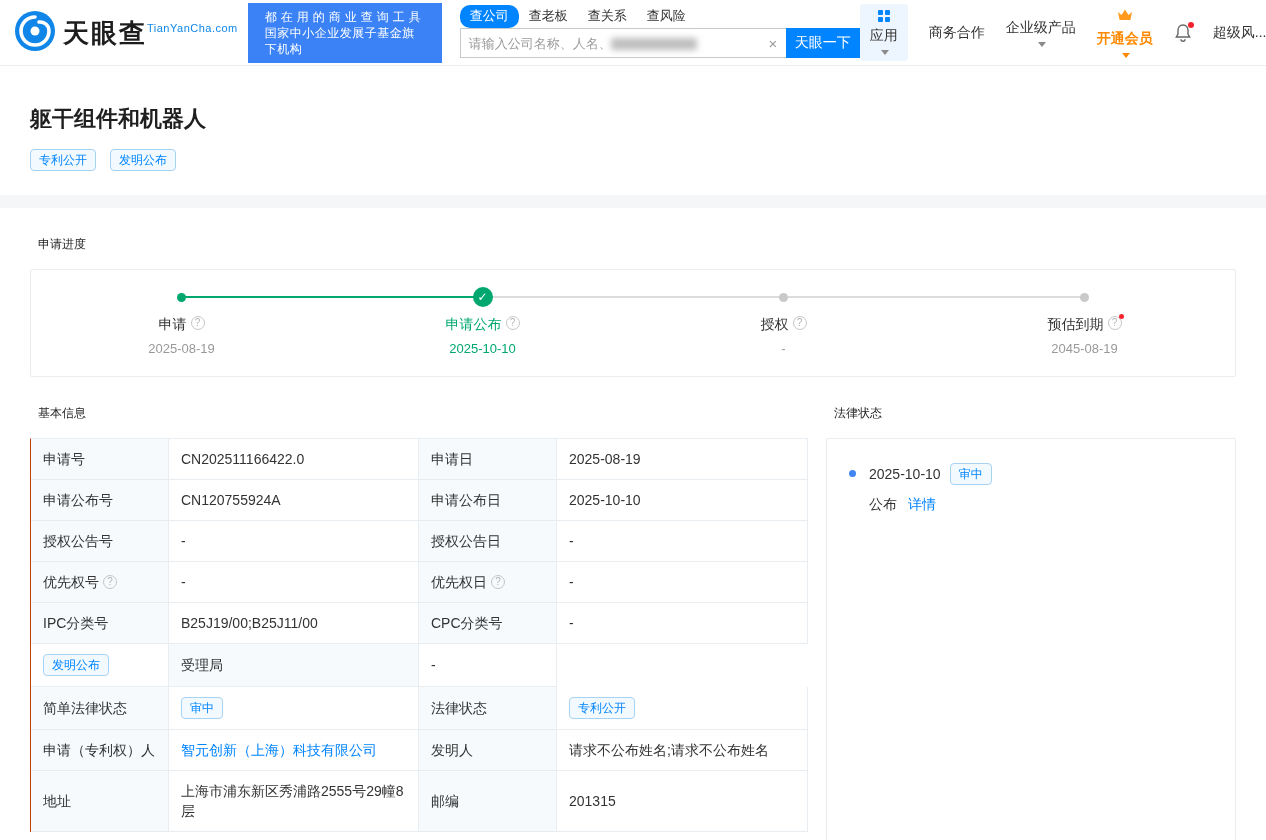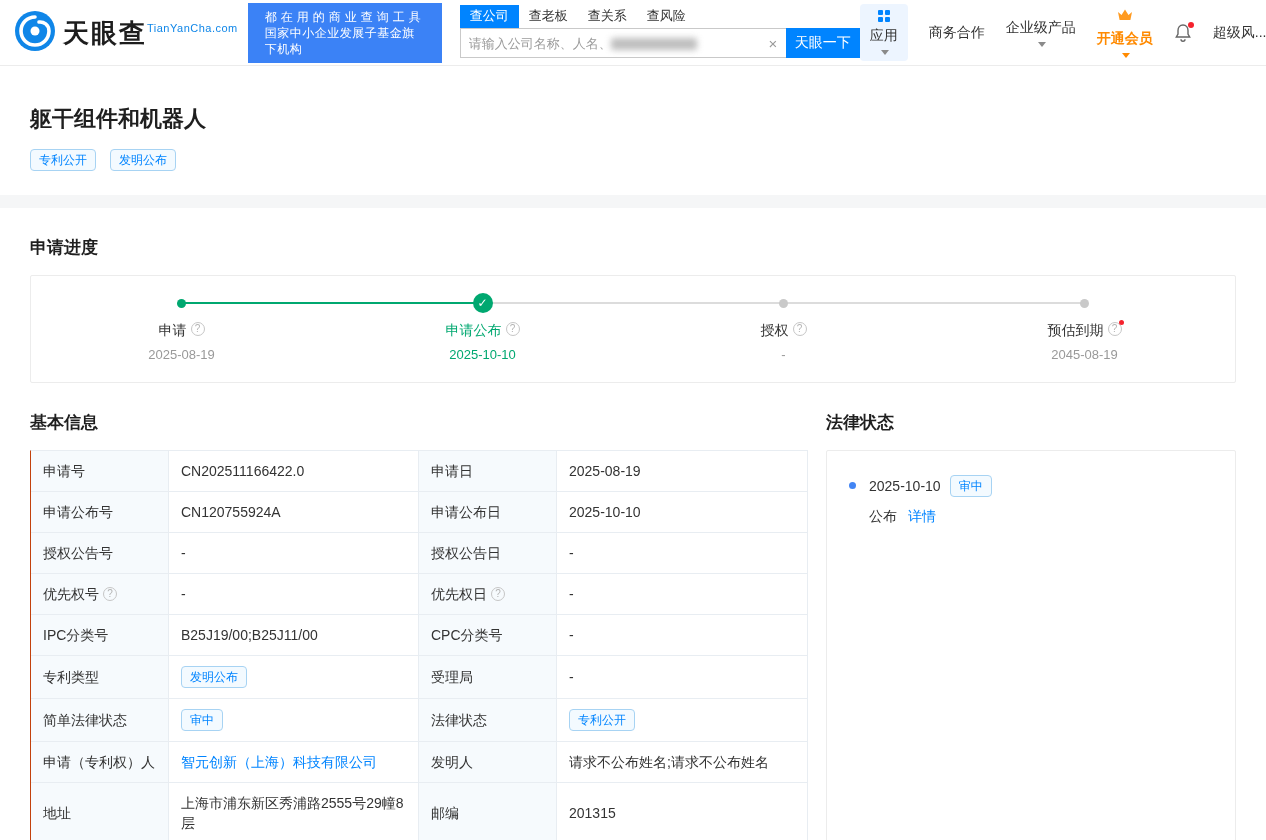--- a/index.html
+++ b/index.html
@@ -16,21 +16,21 @@
   .logo { display:flex; align-items:center; gap:7px; flex:none; }
   .logo-text { display:flex; line-height:1; }
   .logo-brand { font-size:26px; font-weight:bold; color:#1d1d1d; letter-spacing:2px; }
   .logo-domain { font-size:11px; color:#0f86e8; margin-top:3px; letter-spacing:.5px; }
   .banner { background:#3b82f6; color:#fff; font-size:12px; line-height:16px; padding:6px 17px; margin-left:10px; width:194px; flex:none; }
   .banner .b1 { letter-spacing:4px; }
   .banner .b2 { letter-spacing:0.5px; }
 
   .search-area { margin-left:18px; width:400px; flex:none; }
   .search-tabs { display:flex; align-items:flex-end; font-size:13px; height:21px; }
-  .stab { padding:2px 10px 3px; color:#333; cursor:pointer; }
+  .stab { padding:2px 10px 3px; color:#333; cursor:pointer;border-radius:10px; }
   .stab.active { background:#0084ff; color:#fff; }
   .search-row { display:flex; height:30px; }
   .search-box { position:relative; flex:1; border:1px solid #c9c9c9; border-right:none; display:flex; align-items:center; background:#fff; }
   .search-input { border:none; outline:none; flex:1; padding:0 8px; font-size:13px; color:#333; min-width:0; background:transparent; font-family:inherit; }
   .search-input::placeholder { color:#9b9b9b; }
   .redact { position:absolute; left:150px; top:9px; width:86px; height:12px; background:#a9a9a9; opacity:.75; border-radius:2px; filter:blur(3px); pointer-events:none; }
   .clear { width:26px; text-align:center; color:#999; font-size:15px; cursor:pointer; flex:none; }
   .search-btn { width:74px; background:#0084ff; color:#fff; border:none; font-size:14px; cursor:pointer; font-family:inherit; }
 
   .topnav { margin-left:auto; display:flex; align-items:center; gap:21px; font-size:14px; white-space:nowrap; }
@@ -46,21 +46,21 @@
 
   
   .title-block { padding:38px 30px 24px; }
   .page-title { font-size:22px; font-weight:bold; color:#1f1f1f; margin:0 0 15px; }
   .tag { display:inline-block; border:1px solid #a7d3f3; color:#0084ff; background:#f3faff; font-size:12px; line-height:18px; padding:1px 8px; border-radius:4px; }
   .title-tags .tag { margin-right:10px; }
   .band { height:13px; background:#f5f6f7; }
 
   
   .main { padding:0 30px 14px; }
-  .sec-h { font-size:17px; font-weight:bold; color:#1f1f1f; margin:28px 0 16px; }
+  .sec-h { font-size:12px; font-weight:normal; color:#1f1f1f; margin:28px 8px 16px; }
 
   .progress-card { border:1px solid #ececec; border-radius:2px; padding:17px 0 20px; }
   .timeline { position:relative; }
   .seg { position:absolute; top:9px; height:2px; width:25%; background:#dcdcdc; }
   .seg.s1 { left:12.5%; background:#00a870; }
   .seg.s2 { left:37.5%; }
   .seg.s3 { left:62.5%; }
   .steps { display:flex; position:relative; }
   .step { width:25%; text-align:center; }
   .dotwrap { height:20px; display:flex; align-items:center; justify-content:center; }
@@ -316,23 +316,20 @@
             </div>
           <div class="tl">
               <span>CPC分类号</span>
             </div>
           <div class="tv">
               <span class="plain">-</span>
             </div>
         </div>
 
         <div class="trow">
-          <div class="tl">
-              <span>专利类型</span>
-            </div>
           <div class="tv">
               <span class="tag">发明公布</span>
             </div>
           <div class="tl">
               <span>受理局</span>
             </div>
           <div class="tv">
               <span class="plain">-</span>
             </div>
         </div>

